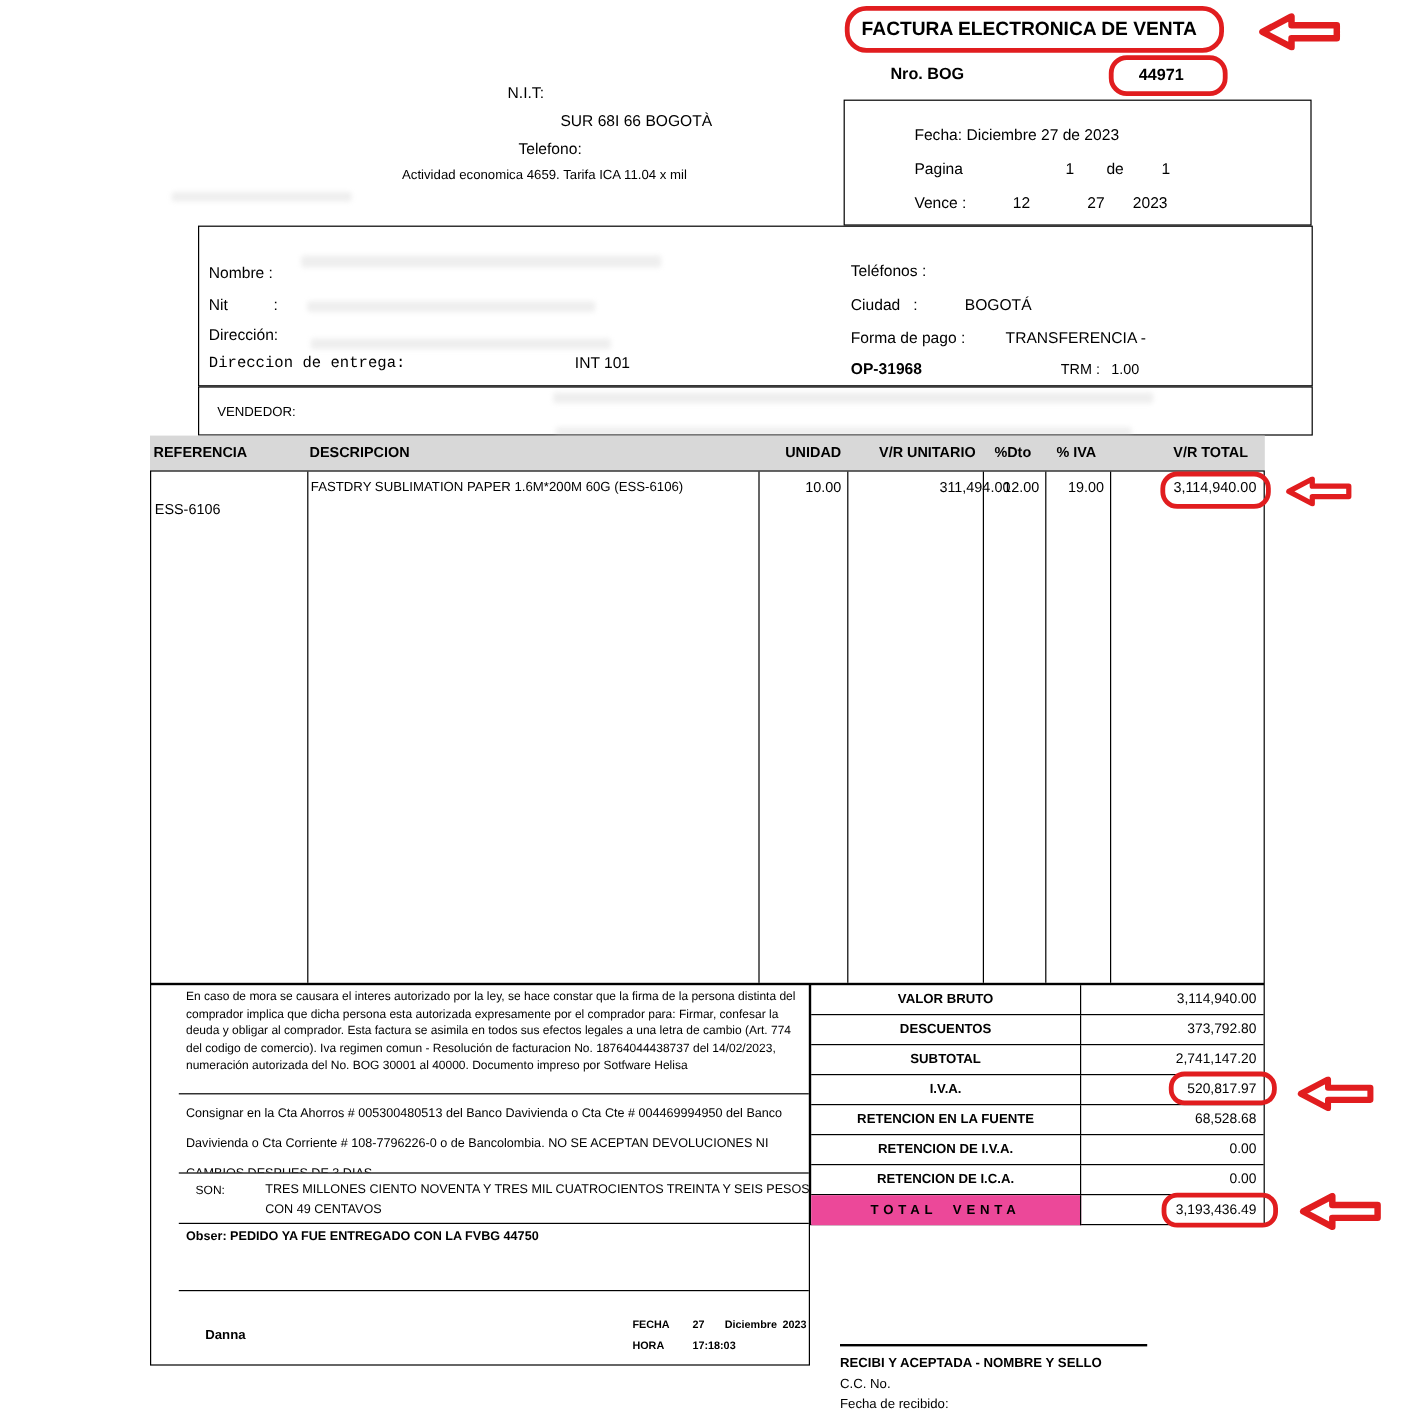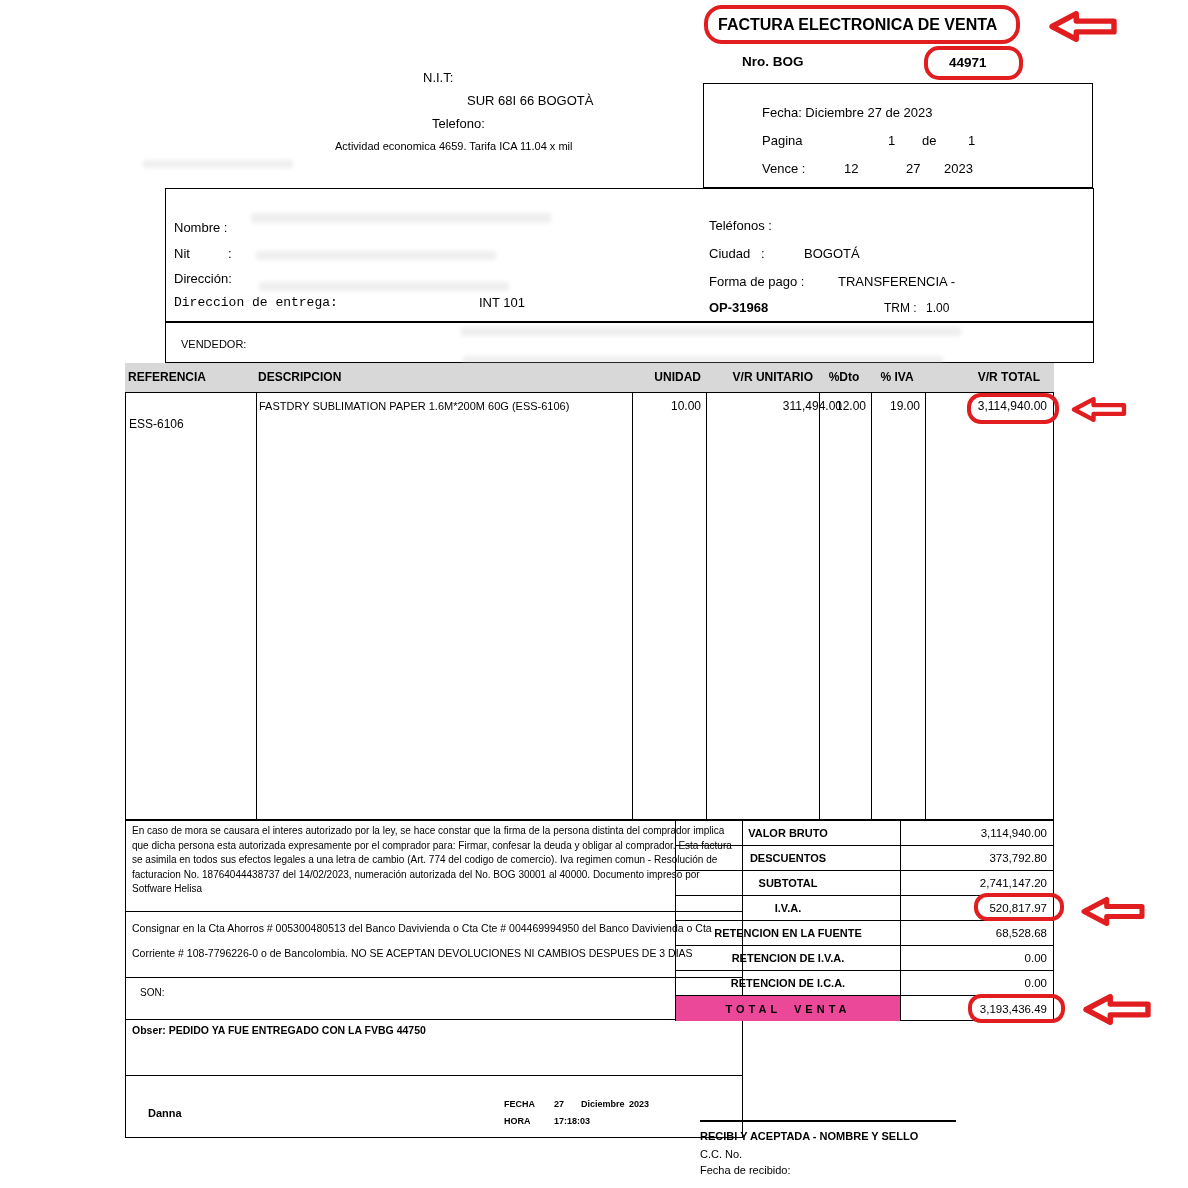--- a/index.html
+++ b/index.html
@@ -9,21 +9,21 @@
   .b{font-weight:bold;}
   .box{position:absolute;border:1px solid #000;box-sizing:border-box;margin-left:40px;}
   .f13{font-size:13px;} .f12{font-size:12px;} .f11{font-size:11px;} .f10{font-size:10px;} .f9{font-size:9px;}
   
   .thead{position:absolute;left:125px;top:363px;width:929px;height:29px;background:#d8d8d8;box-sizing:border-box;}
   .tbody{position:absolute;left:125px;top:392px;width:929px;height:428px;border:1px solid #000;border-top:1px solid #000;box-sizing:border-box;}
   .vline{position:absolute;top:0;bottom:0;width:1px;background:#000;}
   .cell-r{position:absolute;text-align:right;}
   .cell-c{position:absolute;text-align:center;}
   
-  .blstack{position:absolute;left:125px;top:820px;width:618px;height:318px;border:1px solid #000;box-sizing:border-box;}
+  .blstack{position:absolute;left:125px;top:820px;width:550px;height:318px;border:1px solid #000;box-sizing:border-box;padding-left:23px;}
   .bl-sec{position:relative;border-bottom:1px solid #000;box-sizing:border-box;overflow:hidden;}
   .bl-sec:last-child{border-bottom:none;}
   .legal{height:91px;font-size:10px;line-height:14.6px;padding:3px 6px;white-space:normal;}
   .bank{height:66px;font-size:10.5px;line-height:25px;padding:4px 6px;white-space:normal;}
   .son{height:42px;}
   .sontxt{position:absolute;left:72px;top:5px;width:465px;font-size:10.5px;line-height:17px;white-space:normal;}
   .obser{height:56px;}
   .sig{height:59px;}
   
   .totals{position:absolute;left:675px;top:820px;width:379px;height:201px;border:1px solid #000;box-sizing:border-box;}
@@ -137,20 +137,21 @@
   <div class="oval" style="left:967px;top:393px;width:92px;height:31px;border-radius:14px;"></div>
   <svg class="red-arrow" style="left:1063px;top:397px;" width="72" height="25" viewBox="0 0 100 46">
       <use href="#arrowL"></use>
     </svg>
 
   <div class="blstack">
     <div class="bl-sec legal">En caso de mora se causara el interes autorizado por la ley, se hace constar que la firma de la persona distinta del comprador implica que dicha persona esta autorizada expresamente por el comprador para: Firmar, confesar la deuda y obligar al comprador. Esta factura se asimila en todos sus efectos legales a una letra de cambio (Art. 774 del codigo de comercio). Iva regimen comun - Resolución de facturacion No. 18764044438737 del 14/02/2023, numeración autorizada del No. BOG 30001 al 40000. Documento impreso por Sotfware Helisa</div>
     <div class="bl-sec bank">Consignar en la Cta Ahorros # 005300480513 del Banco Davivienda o Cta Cte # 004469994950 del Banco Davivienda o Cta Corriente # 108-7796226-0 o de Bancolombia. NO SE ACEPTAN DEVOLUCIONES NI CAMBIOS DESPUES DE 3 DIAS</div>
     <div class="bl-sec son">
       <div class="abs f10" style="left:14px;top:9px;">SON:</div>
+      <div class="sontxt">TRES MILLONES CIENTO NOVENTA Y TRES MIL CUATROCIENTOS TREINTA Y SEIS PESOS CON 49 CENTAVOS</div>
     </div>
     <div class="bl-sec obser">
       <div class="abs b" style="left:6px;top:4px;font-size:10.5px;">Obser: PEDIDO YA FUE ENTREGADO CON LA FVBG 44750</div>
     </div>
     <div class="bl-sec sig">
       <div class="abs b f11" style="left:22px;top:31px;">Danna</div>
       <div class="abs f9 b" style="left:378px;top:23px;">FECHA</div>
       <div class="abs f9 b" style="left:428px;top:23px;">27</div>
       <div class="abs f9 b" style="left:455px;top:23px;">Diciembre</div>
       <div class="abs f9 b" style="left:503px;top:23px;">2023</div>

